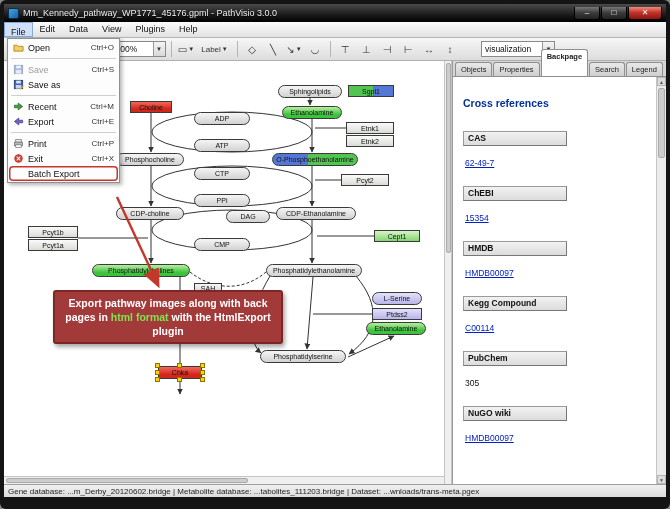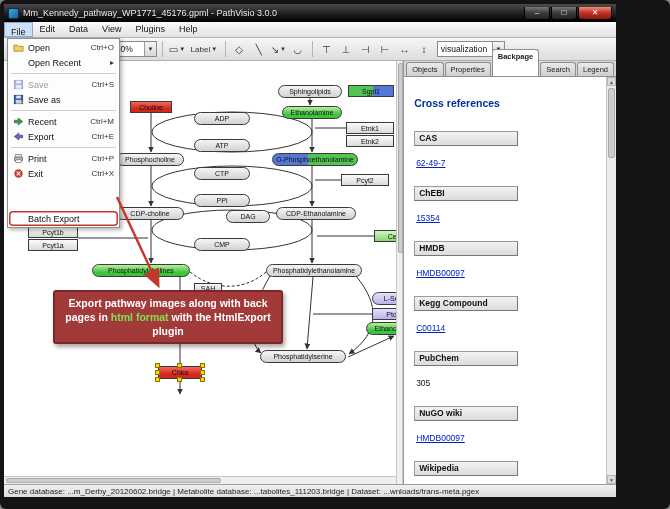--- a/index.html
+++ b/index.html
@@ -1,19 +1,19 @@
 <!DOCTYPE html>
 <html><head>
 <meta charset="utf-8">
 <style>
   * { margin:0; padding:0; box-sizing:border-box; }
   html,body { background:#888; font-family:"Liberation Sans","DejaVu Sans",sans-serif; }
   .window { position:relative; width:670px; height:509px; background:#141414; border-radius:6px;
             padding:4px 4px 12px 4px; overflow:hidden; }
-  .app { position:relative; width:612px; height:493px; background:#e5e5e5; display:flex; flex-direction:column; overflow:hidden; }
+  .app { position:relative; width:662px; height:493px; background:#e5e5e5; display:flex; flex-direction:column; overflow:hidden; }
 
   
   .titlebar { height:18px; background:linear-gradient(#4a4a4a,#1b1b1b 60%,#000); display:flex; align-items:center; padding:0 4px; flex:0 0 auto; }
   .app-icon { width:11px; height:11px; border-radius:2px; background:linear-gradient(135deg,#3aa9d8,#1f5fa8); border:1px solid #0b2e52; margin-right:4px; }
   .title-text { color:#f0f0f0; font-size:9px; text-shadow:0 1px 1px #000; white-space:nowrap; overflow:hidden; flex:1; }
   .winbtns { display:flex; gap:1px; margin-left:6px; }
   .winbtn { width:26px; height:13px; border:1px solid #000; border-top:none; border-radius:0 0 3px 3px;
             background:linear-gradient(#777,#3a3a3a 50%,#222); color:#fff; font-size:8px; line-height:12px; text-align:center; }
   .winbtn.close { width:34px; background:linear-gradient(#f28a7c,#c3352b 45%,#8c1410); }
 
@@ -77,21 +77,21 @@
   .ps-down { position:absolute; bottom:0; left:0; right:0; }
 
   
   .statusbar { height:13px; background:linear-gradient(#f0f0f0,#dcdcdc); border-top:1px solid #9f9f9f; font-size:8px; color:#222; display:flex; align-items:center; padding:0 4px; flex:0 0 auto; white-space:nowrap; overflow:hidden; }
 
   
   .file-menu { position:absolute; left:3px; top:34px; width:113px; background:#fdfdfd; border:1px solid #8f8f8f; box-shadow:2px 2px 4px rgba(0,0,0,.3); z-index:60; padding:1px; }
   .menu-item { height:15px; display:flex; align-items:center; font-size:9px; color:#111; padding:0 4px 0 2px; }
   .menu-item.disabled { color:#9d9d9d; }
   .menu-item.disabled .mi-icon { opacity:.45; }
-  .menu-item.boxed { box-shadow:inset 0 0 0 1.5px #c4372b; border-radius:4px;margin-top:30px; }
+  .menu-item.boxed { box-shadow:inset 0 0 0 1.5px #c4372b; border-radius:4px; }
   .mi-icon { width:15px; height:12px; display:flex; align-items:center; justify-content:center; margin-right:2px; }
   .mi-icon svg { width:11px; height:11px; }
   .mi-label { flex:1; white-space:nowrap; }
   .mi-short { font-size:8px; color:#333; margin-left:6px; }
   .menu-sep { height:4px; border-bottom:1px solid #cfcfcf; margin:0 2px 3px 2px; }
 
   #callout-layer { position:absolute; left:0; top:0; z-index:70; pointer-events:none; }
 </style>
 </head>
 <body>
@@ -261,23 +261,20 @@
           </div>
         <div class="panel-body">
           <div class="bp-title">Cross references</div>
           <div id="bp-sections">
               <div class="bp-section"><div class="bp-header">CAS</div><a class="bp-value">62-49-7</a></div>
               <div class="bp-section"><div class="bp-header">ChEBI</div><a class="bp-value">15354</a></div>
               <div class="bp-section"><div class="bp-header">HMDB</div><a class="bp-value">HMDB00097</a></div>
               <div class="bp-section"><div class="bp-header">Kegg Compound</div><a class="bp-value">C00114</a></div>
               <div class="bp-section"><div class="bp-header">PubChem</div><span class="bp-value plain">305</span></div>
               <div class="bp-section"><div class="bp-header">NuGO wiki</div><a class="bp-value">HMDB00097</a></div>
-              <div class="bp-section">
-                <div class="bp-header">Wikipedia</div>
-              </div>
             </div>
 
           <div class="panel-scroll">
             <div class="ps-arrow">▲</div>
             <div class="ps-thumb"></div>
             <div class="ps-arrow ps-down">▼</div>
           </div>
         </div>
       </div>
     </div>
@@ -288,25 +285,20 @@
 
     <div class="file-menu" id="file-menu">
         <div class="menu-item">
           <span class="mi-icon">
             <svg viewBox="0 0 12 12">
               <path d="M1 3.5h3.6l1 1.2H11V10H1z" fill="#f3cf63" stroke="#a9861f" stroke-width="0.9"></path>
             </svg>
           </span>
           <span class="mi-label">Open</span>
           <span class="mi-short">Ctrl+O</span>
-        </div>
-        <div class="menu-item">
-          <span class="mi-icon"></span>
-          <span class="mi-label">Open Recent</span>
-          <span class="mi-short">▸</span>
         </div>
         <div class="menu-sep"></div>
         <div class="menu-item disabled">
           <span class="mi-icon">
             <svg viewBox="0 0 12 12">
               <rect x="1.5" y="1.5" width="9" height="9" fill="#3f63c9" stroke="#27406f"></rect>
               <rect x="3.5" y="1.8" width="5" height="3" fill="#dfe6f5"></rect>
               <rect x="3" y="6.5" width="6" height="4" fill="#c9d4ee"></rect>
             </svg>
           </span>

